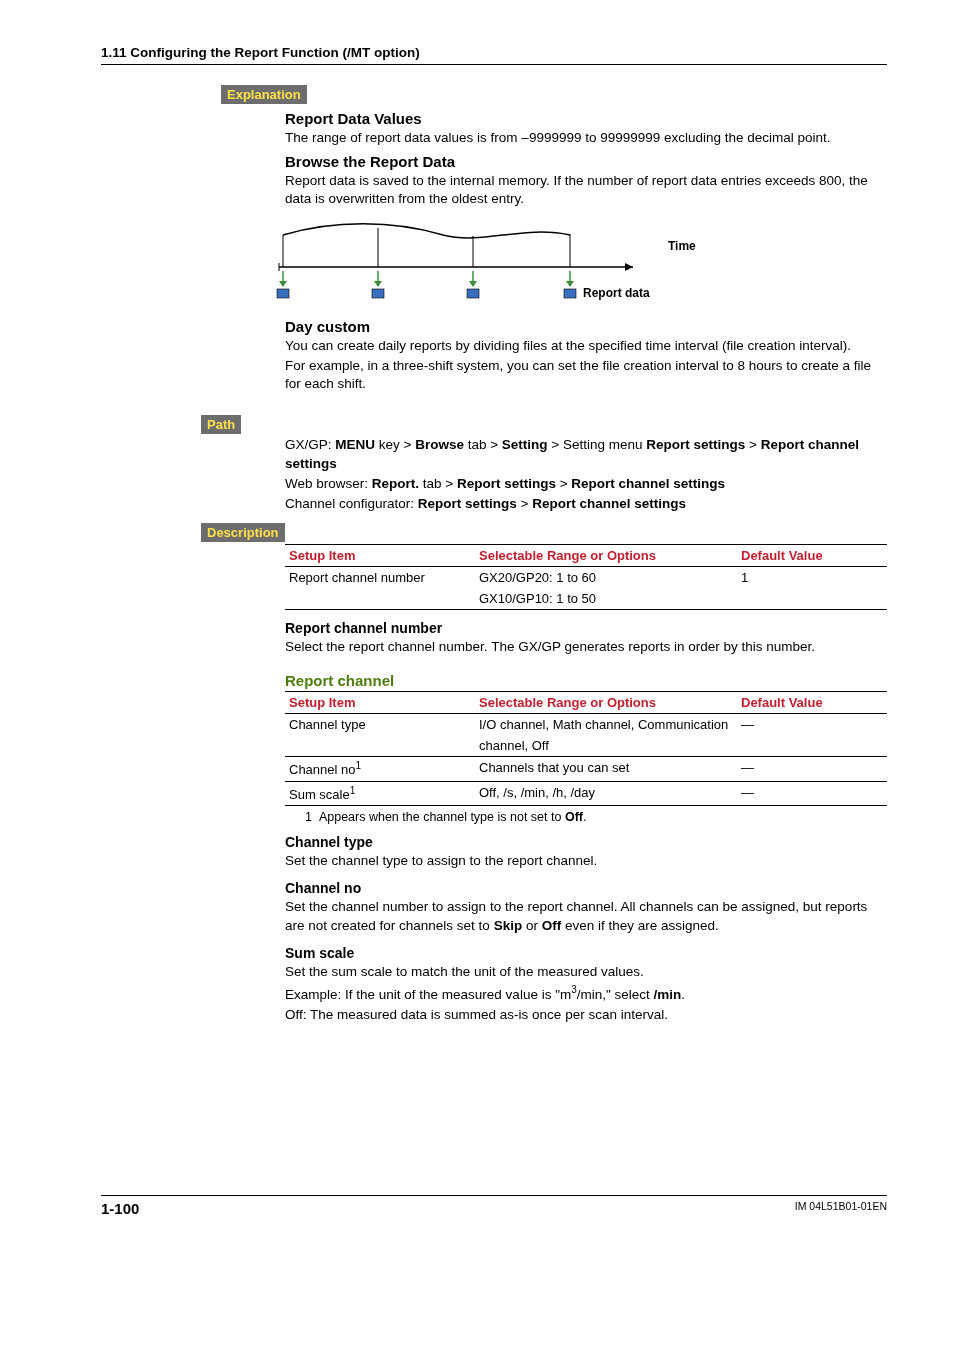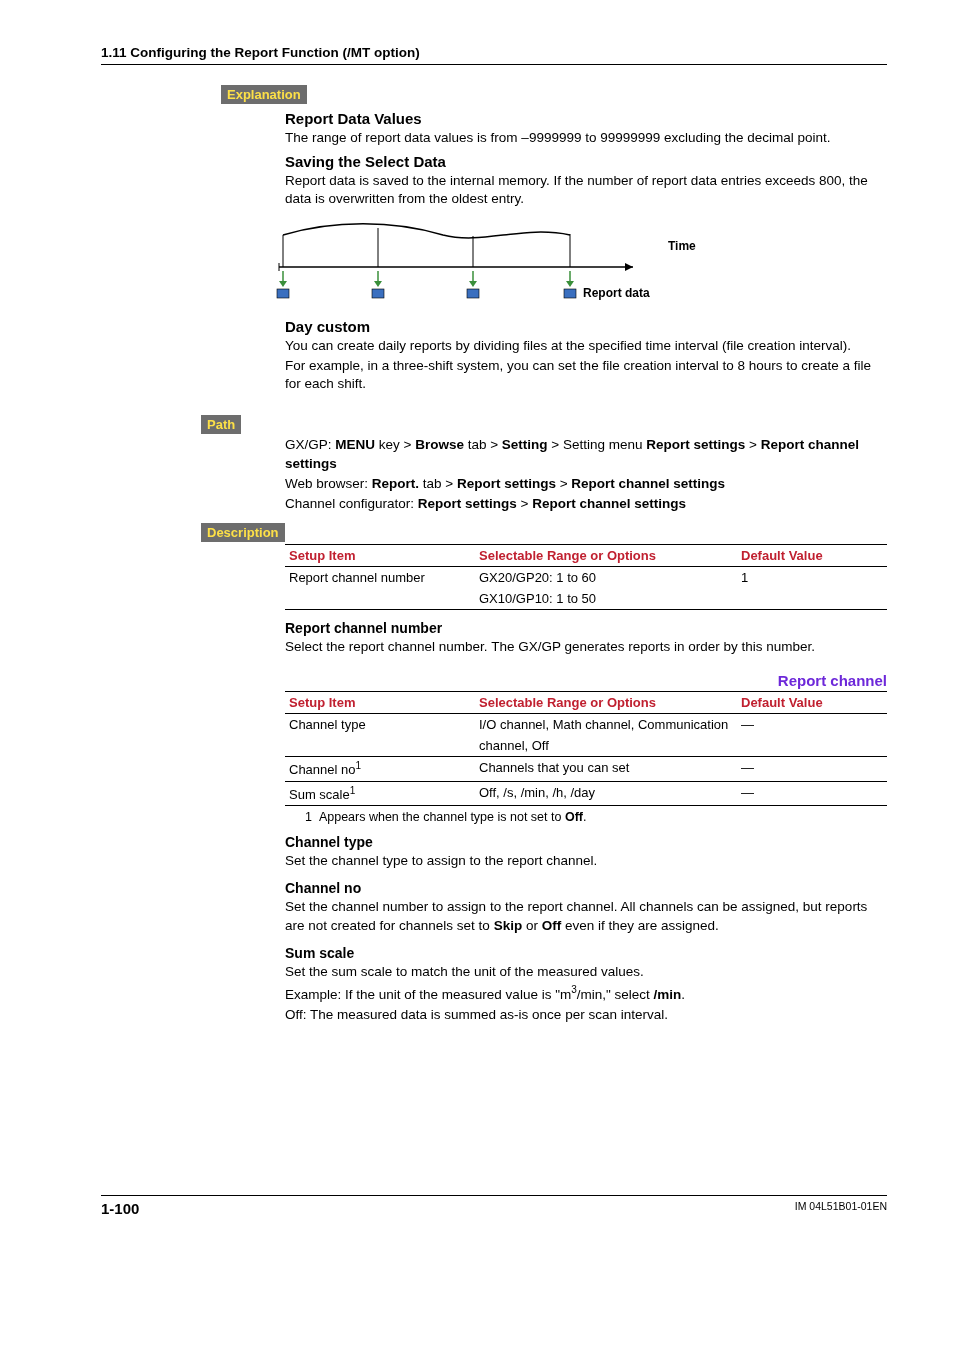--- a/index.html
+++ b/index.html
@@ -68,25 +68,24 @@
     font-size: 15px;
     font-weight: bold;
     margin-top: 6px;
   }
   .h14 {
     font-size: 14px;
     font-weight: bold;
     margin-top: 10px;
   }
   .blue-h {
-    color: #6d28d9;
+    color: #4d7c0f;
     font-size: 15px;
     font-weight: bold;
     margin-top: 16px;
-    text-align: right;
   }
   .p {
     font-size: 13.5px;
     line-height: 1.35;
     margin-top: 2px;
   }
   table.data {
     border-collapse: collapse;
     width: 100%;
     font-size: 13px;
@@ -151,21 +150,21 @@
   </div>
 
   <div>
     <span class="badge">Explanation</span>
   </div>
 
   <div class="content-block">
     <div class="h15">Report Data Values</div>
     <div class="p">The range of report data values is from –9999999 to 99999999 excluding the decimal point.</div>
 
-    <div class="h15">Saving the Select Data</div>
+    <div class="h15">Browse the Report Data</div>
     <div class="p">Report data is saved to the internal memory. If the number of report data entries exceeds 800, the data is overwritten from the oldest entry.</div>
 
     <div class="diagram-wrap">
       <svg width="470" height="86" viewBox="0 0 470 86">
 
         <path d="M10 20 C 60 5, 120 5, 170 20 C 210 30, 250 10, 297 20" stroke="#000" fill="none" stroke-width="1.5"></path>
 
         <line x1="10" y1="20" x2="10" y2="52" stroke="#000"></line>
         <line x1="105" y1="13" x2="105" y2="52" stroke="#000"></line>
         <line x1="200" y1="21" x2="200" y2="52" stroke="#000"></line>

